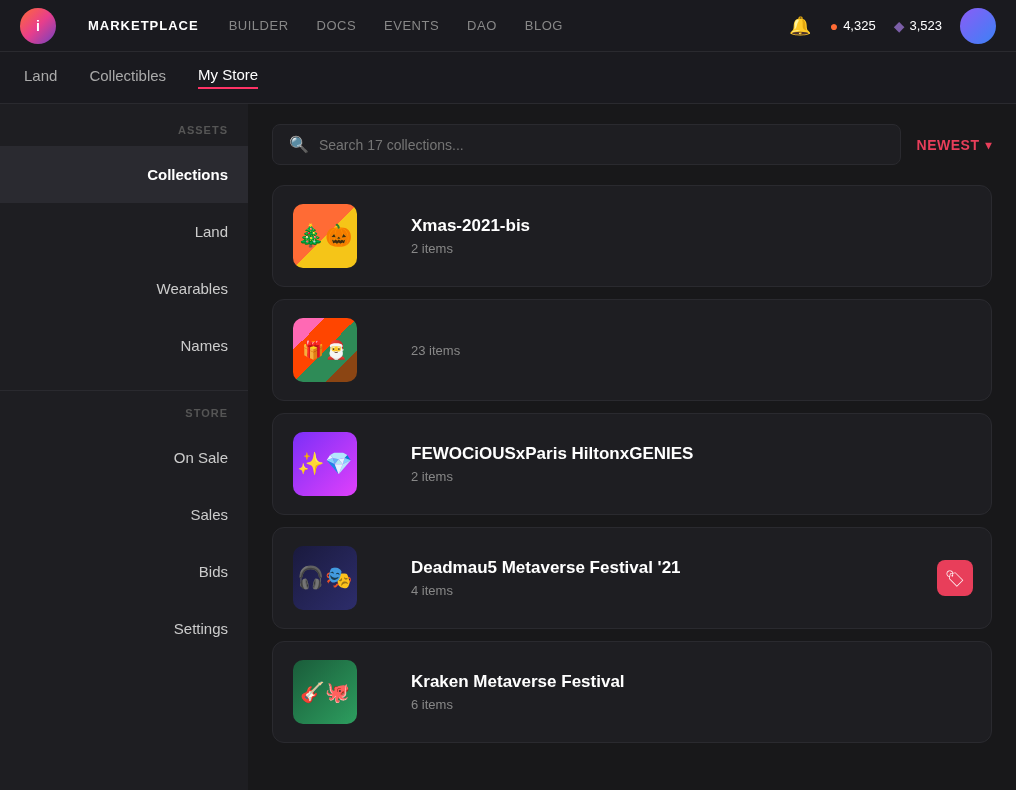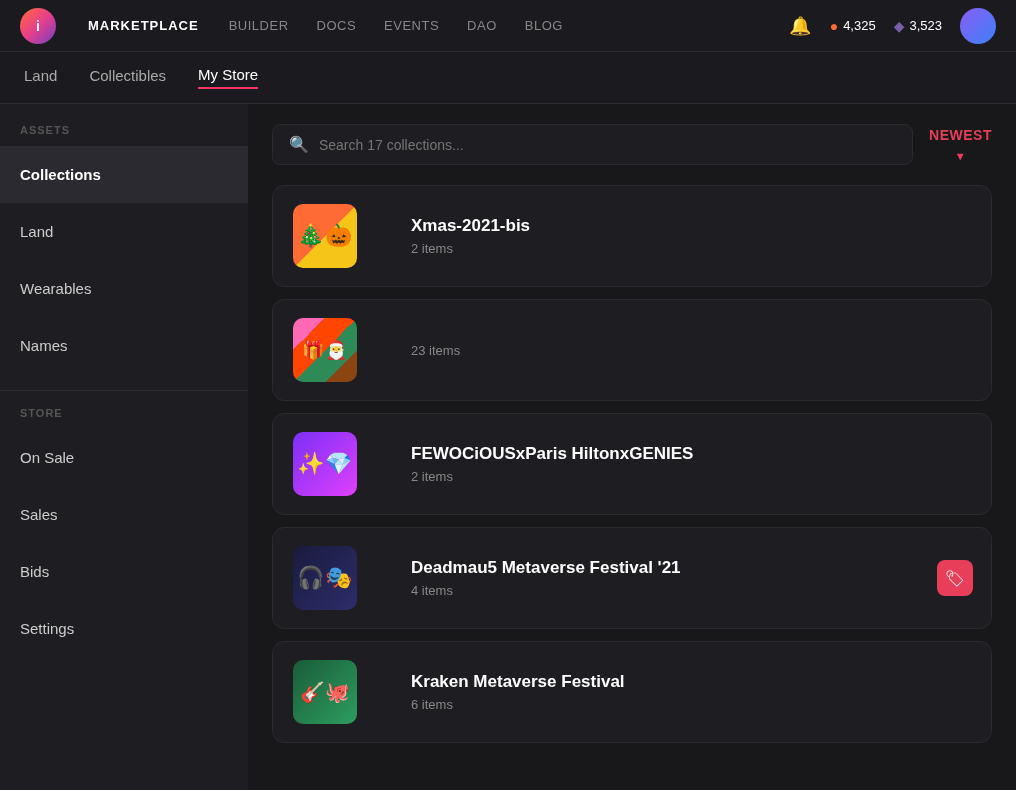--- a/index.html
+++ b/index.html
@@ -105,20 +105,21 @@
       display: flex;
       height: calc(790px - 104px);
     }
 
     
     .sidebar {
       width: 248px;
       background: #1e1e22;
       flex-shrink: 0;
       padding: 20px 0;
+      text-align: right;
     }
     .sidebar-section-label {
       font-size: 11px;
       color: #555;
       letter-spacing: 1px;
       padding: 0 20px 10px;
       font-weight: 600;
     }
     .sidebar-item {
       padding: 20px 20px;
@@ -177,21 +178,20 @@
     .sort-btn {
       display: flex;
       align-items: center;
       gap: 6px;
       color: #e83e5a;
       font-size: 14px;
       font-weight: 600;
       cursor: pointer;
       margin-left: 16px;
       letter-spacing: 0.5px;
-      flex-direction: column;
     }
     .sort-chevron { font-size: 12px; }
 
     
     .collection-card {
       background: #1e1e22;
       border-radius: 12px;
       padding: 18px 20px;
       margin-bottom: 12px;
       display: flex;

